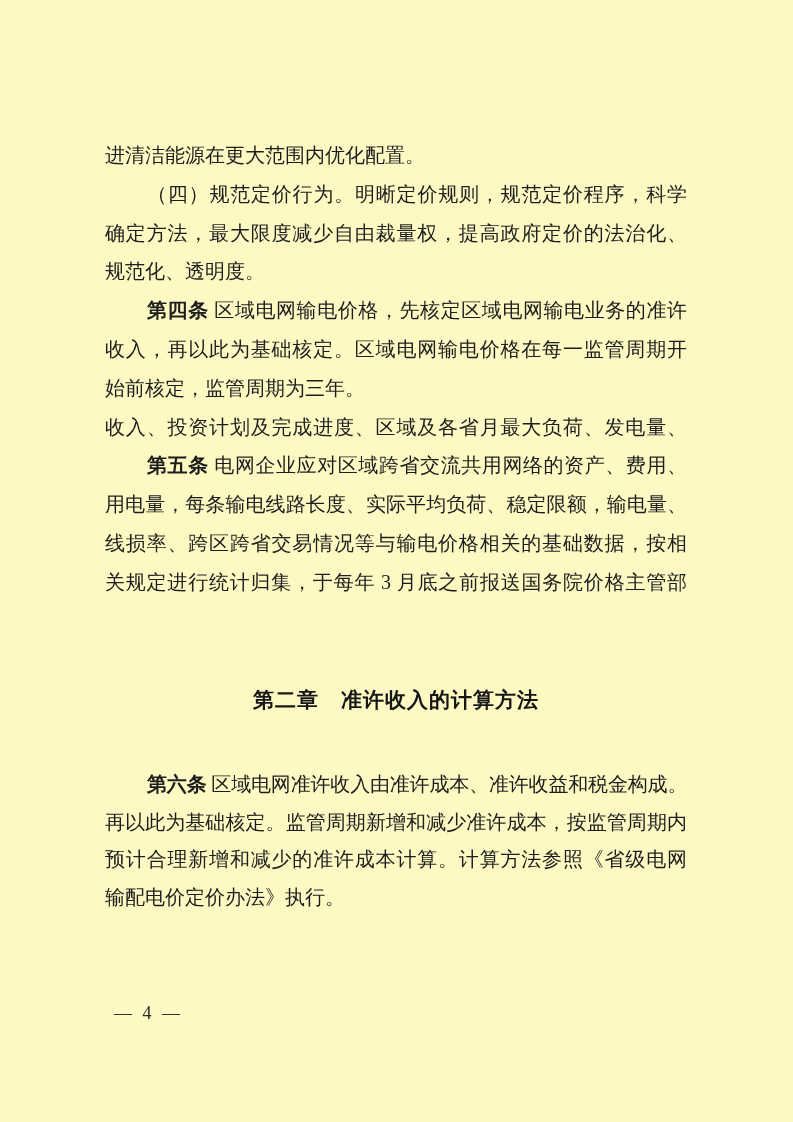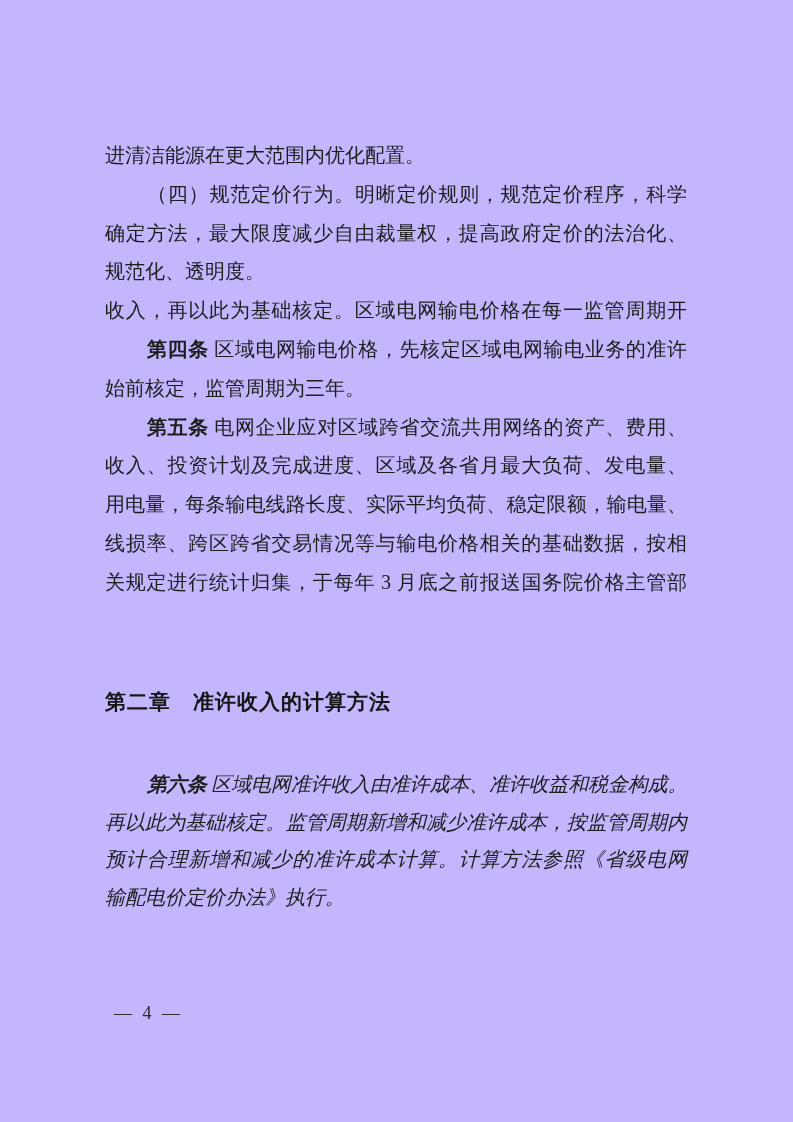--- a/index.html
+++ b/index.html
@@ -4,55 +4,55 @@
 <style>
   html, body {
     margin: 0;
     padding: 0;
     background: #ffffff;
   }
   .page {
     position: relative;
     width: 793px;
     height: 1122px;
-    background: #c4b5fd;
+    background: #fef9c3;
     overflow: hidden;
     font-family: "Liberation Serif", "DejaVu Serif", serif;
     color: #1d1d1d;
   }
   .block {
     position: absolute;
     left: 105px;
     width: 582px;
   }
   .block-upper { top: 136px; }
   .block-upper .line { height: 38.8px; line-height: 38.8px; }
   .block-lower { top: 766px; }
-  .block-lower .line { height: 37.5px; line-height: 37.5px; font-style: italic; }
+  .block-lower .line { height: 37.5px; line-height: 37.5px; }
   .line {
     font-size: 20px;
     text-align: justify;
     overflow: visible;
     white-space: normal;
   }
   .fill { text-align-last: justify; }
   .end  { text-align-last: left; }
   .indent { text-indent: 42px; }
   .tight { letter-spacing: -0.4px; }
   .bold-term {
     font-family: "Liberation Sans", "DejaVu Sans", sans-serif;
     font-weight: 700;
   }
   .chapter-heading {
     position: absolute;
     left: 105px;
     top: 686px;
     width: 582px;
-    text-align: left;
-    font-family: Liberation Sans, sans-serif;
+    text-align: center;
+    font-family: Liberation Mono, monospace;
     font-weight: 700;
     font-size: 21px;
     line-height: 31px;
     letter-spacing: 1px;
     color: #161616;
   }
   .page-number {
     position: absolute;
     left: 114px;
     top: 1000px;
@@ -65,25 +65,25 @@
 </head>
 <body>
 
 <div class="page">
 
   <div class="block block-upper">
     <div class="line end"><span>进清洁能源在更大范围内优化配置。</span></div>
     <div class="line fill indent"><span>（四）规范定价行为。明晰定价规则，规范定价程序，科学</span></div>
     <div class="line fill"><span>确定方法，最大限度减少自由裁量权，提高政府定价的法治化、</span></div>
     <div class="line end"><span>规范化、透明度。</span></div>
+    <div class="line fill indent"><span class="bold-term">第四条</span><span> 区域电网输电价格，先核定区域电网输电业务的准许</span></div>
     <div class="line fill"><span>收入，再以此为基础核定。区域电网输电价格在每一监管周期开</span></div>
-    <div class="line fill indent"><span class="bold-term">第四条</span><span> 区域电网输电价格，先核定区域电网输电业务的准许</span></div>
     <div class="line end"><span>始前核定，监管周期为三年。</span></div>
+    <div class="line fill"><span>收入、投资计划及完成进度、区域及各省月最大负荷、发电量、</span></div>
     <div class="line fill indent"><span class="bold-term">第五条</span><span> 电网企业应对区域跨省交流共用网络的资产、费用、</span></div>
-    <div class="line fill"><span>收入、投资计划及完成进度、区域及各省月最大负荷、发电量、</span></div>
     <div class="line fill"><span>用电量，每条输电线路长度、实际平均负荷、稳定限额，输电量、</span></div>
     <div class="line fill"><span>线损率、跨区跨省交易情况等与输电价格相关的基础数据，按相</span></div>
     <div class="line fill"><span>关规定进行统计归集，于每年 3 月底之前报送国务院价格主管部</span></div>
   </div>
 
   <div class="chapter-heading">第二章　准许收入的计算方法</div>
 
   <div class="block block-lower">
     <div class="line fill indent tight"><span class="bold-term">第六条</span><span> 区域电网准许收入由准许成本、准许收益和税金构成。</span></div>
     <div class="line fill"><span>再以此为基础核定。监管周期新增和减少准许成本，按监管周期内</span></div>

